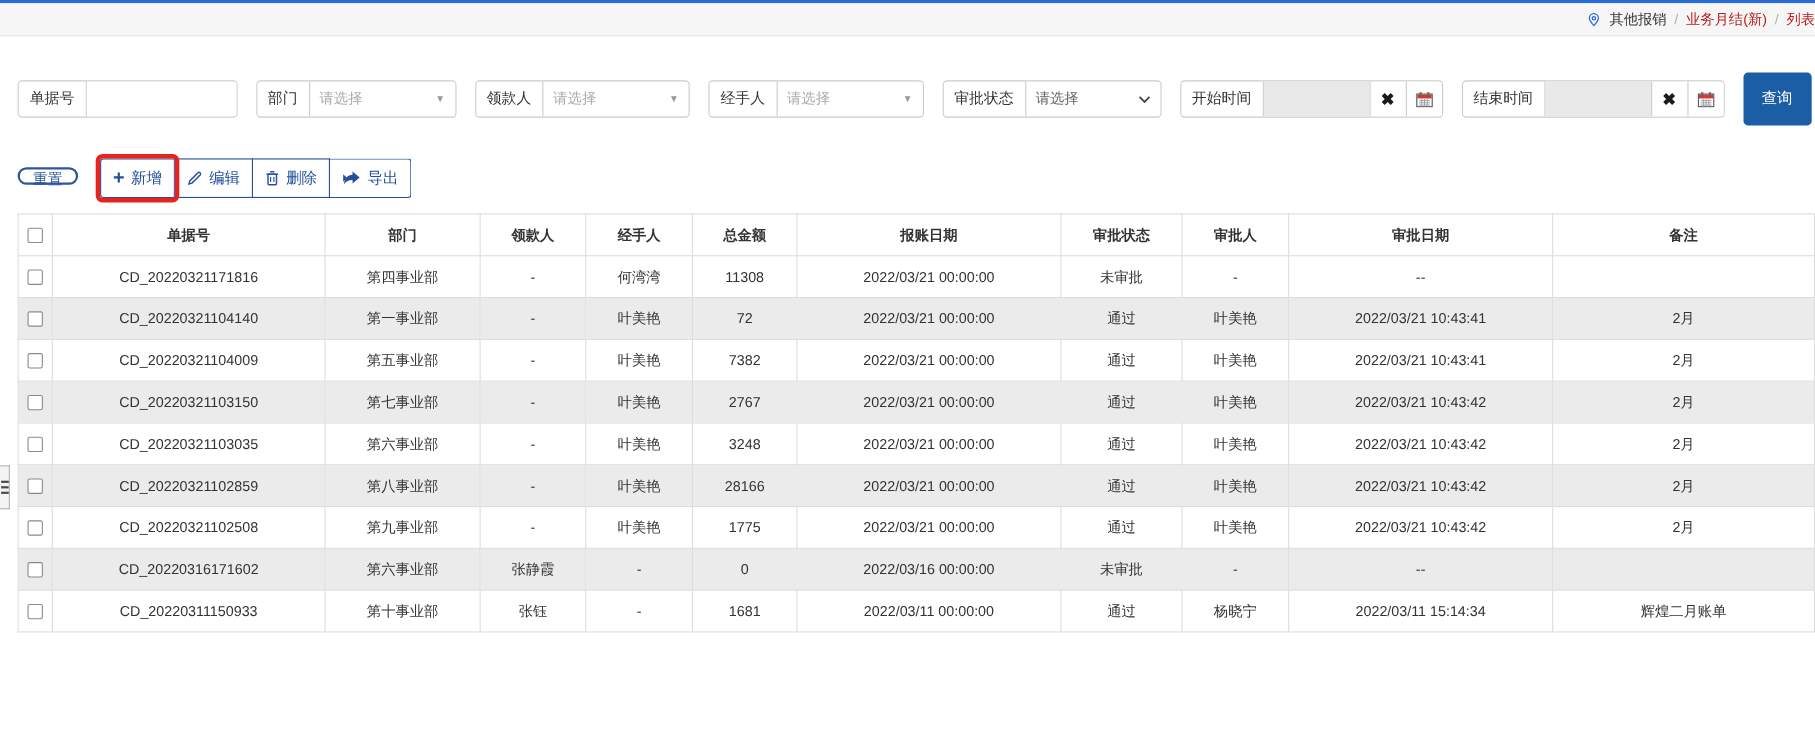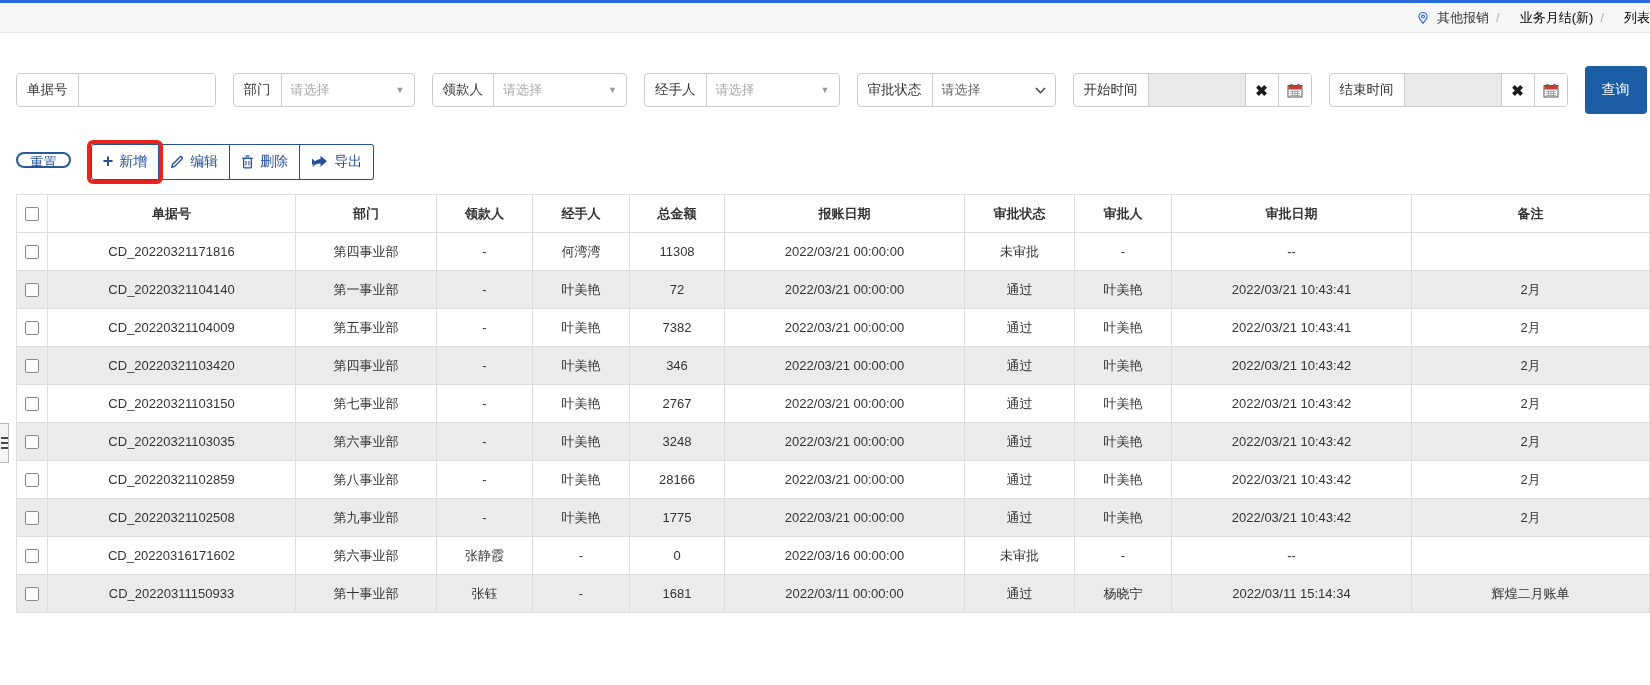--- a/index.html
+++ b/index.html
@@ -9,21 +9,21 @@
     background:#fff; font-family:"Liberation Sans","DejaVu Sans",sans-serif;
     color:#333; font-size:13px;
   }
   .topline { height:3px; background:#2a6bdb; }
   .breadcrumb-bar {
     height:30px; background:#f6f6f6; border-bottom:1px solid #e8e8e8;
     display:flex; align-items:center; gap:7px; padding-left:14px; font-size:13px;justify-content:flex-end;
   }
   .bc-first { color:#333; }
   .bc-sep { color:#b0b0b0; }
-  .bc-item { color:#000000;margin-left:13px; }
+  .bc-item { color:#b91c1c; }
 
   .filter-bar { display:flex; gap:17px; margin:33px 0 0 16px; align-items:center; flex-wrap:nowrap; }
   .fgroup {
     display:inline-flex; align-items:stretch; height:34px;
     border:1px solid #ccc; border-radius:4px; background:#fff; overflow:hidden; flex:none;
   }
   .flabel { display:flex; align-items:center; padding:0 10px; color:#333; font-size:13.5px; white-space:nowrap; }
   .fsep { width:1px; background:#ccc; }
   .ftext { border:none; outline:none; width:136px; padding:0 8px; font-size:13px; font-family:inherit; }
   .fselect {
@@ -302,33 +302,20 @@
           <td>叶美艳</td>
           <td>7382</td>
           <td>2022/03/21 00:00:00</td>
           <td>通过</td>
           <td>叶美艳</td>
           <td>2022/03/21 10:43:41</td>
           <td>2月</td>
         </tr>
         <tr>
           <td><span class="cb"></span></td>
-          <td>CD_20220321103420</td>
-          <td>第四事业部</td>
-          <td>-</td>
-          <td>叶美艳</td>
-          <td>346</td>
-          <td>2022/03/21 00:00:00</td>
-          <td>通过</td>
-          <td>叶美艳</td>
-          <td>2022/03/21 10:43:42</td>
-          <td>2月</td>
-        </tr>
-        <tr>
-          <td><span class="cb"></span></td>
           <td>CD_20220321103150</td>
           <td>第七事业部</td>
           <td>-</td>
           <td>叶美艳</td>
           <td>2767</td>
           <td>2022/03/21 00:00:00</td>
           <td>通过</td>
           <td>叶美艳</td>
           <td>2022/03/21 10:43:42</td>
           <td>2月</td>

